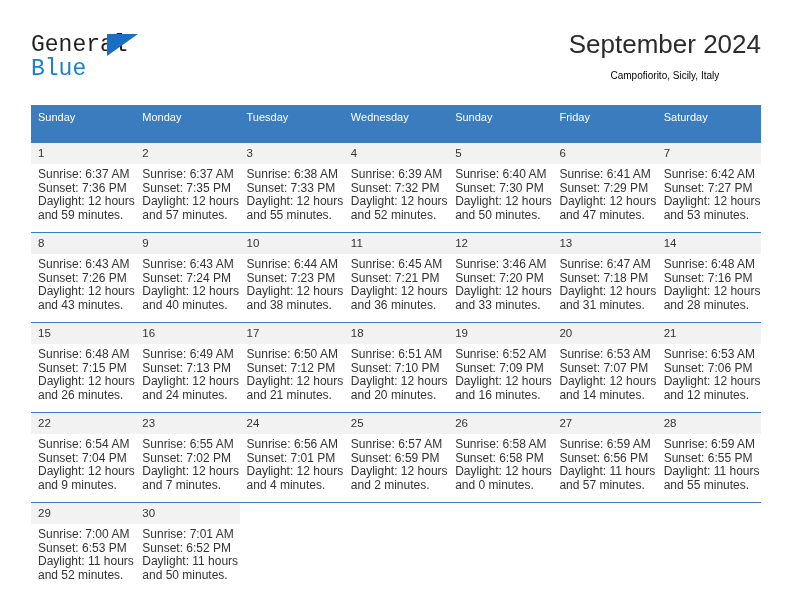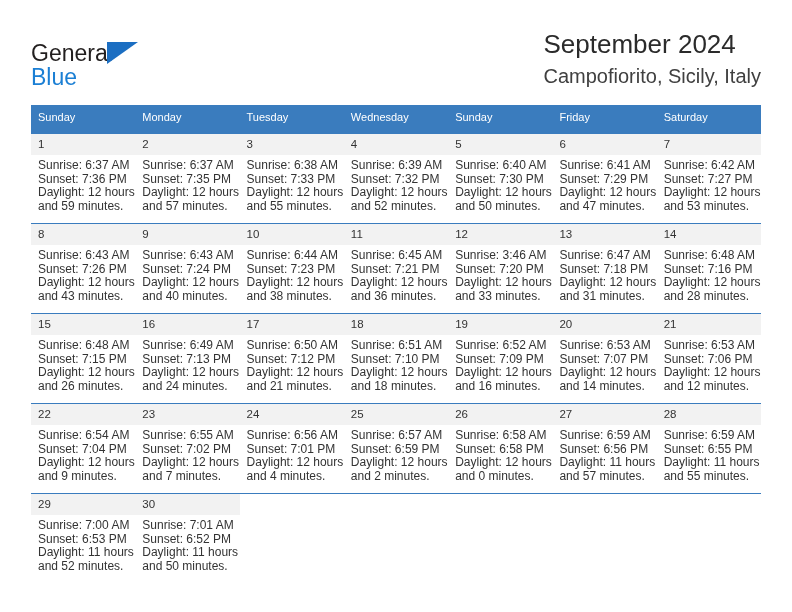--- a/index.html
+++ b/index.html
@@ -25,23 +25,24 @@
   .header {
     position: absolute;
     left: 31px;
     top: 28px;
     right: 31px;
     height: 66px;
   }
   .brand {
     position: absolute;
     left: 0;
-    top: 12px;
+    top: 4px;
     width: 220px;
     height: 56px;
+    font-family: Liberation Mono, monospace;
   }
   .brand-top {
     position: relative;
     display: inline-block;
     font-size: 23px;
     line-height: 26px;
     color: #221f1f;
     letter-spacing: 0px;
   }
   .brand-tri {
@@ -57,53 +58,53 @@
     display: block;
     margin-top: -2px;
     font-size: 23px;
     line-height: 26px;
     color: #1b7fd4;
   }
   .title-wrap {
     position: absolute;
     right: 0;
     top: 0;
-    text-align: left;
+    text-align: center;
     margin-left: 32px;
   }
   .cal-title {
     font-size: 26px;
     line-height: 32px;
     color: #2b2b2b;
     font-weight: normal;
     margin: 0;
   }
   .cal-subtitle {
-    font-size: 20px;
+    font-size: 10px;
     line-height: 22px;
-    color: #404040;
+    color: #000000;
     margin: 5px 0 0 0;
   }
 
   
   .calendar {
     position: absolute;
     left: 31px;
     top: 105px;
     width: 730px;
     border-collapse: collapse;
     table-layout: fixed;
   }
   .calendar th {
     background: #3a7cbe;
     color: #ffffff;
     font-size: 11px;
     font-weight: normal;
     text-align: left;
-    padding: 5px 0 10px 7px;
+    padding: 5px 0 19px 7px;
     height: 13px;
     border: none;
   }
   .calendar td {
     vertical-align: top;
     padding: 0;
     border: none;
     border-top: 1px solid #3a7cbe;
     width: 104.28px;
     height: 89px;
@@ -319,21 +320,21 @@
               <div>Daylight: 12 hours</div>
               <div>and 21 minutes.</div>
             </div>
           </td>
           <td>
             <div class="daynum">18</div>
             <div class="details">
               <div>Sunrise: 6:51 AM</div>
               <div>Sunset: 7:10 PM</div>
               <div>Daylight: 12 hours</div>
-              <div>and 18 minutes.</div>
+              <div>and 20 minutes.</div>
             </div>
           </td>
           <td>
             <div class="daynum">19</div>
             <div class="details">
               <div>Sunrise: 6:52 AM</div>
               <div>Sunset: 7:09 PM</div>
               <div>Daylight: 12 hours</div>
               <div>and 16 minutes.</div>
             </div>

